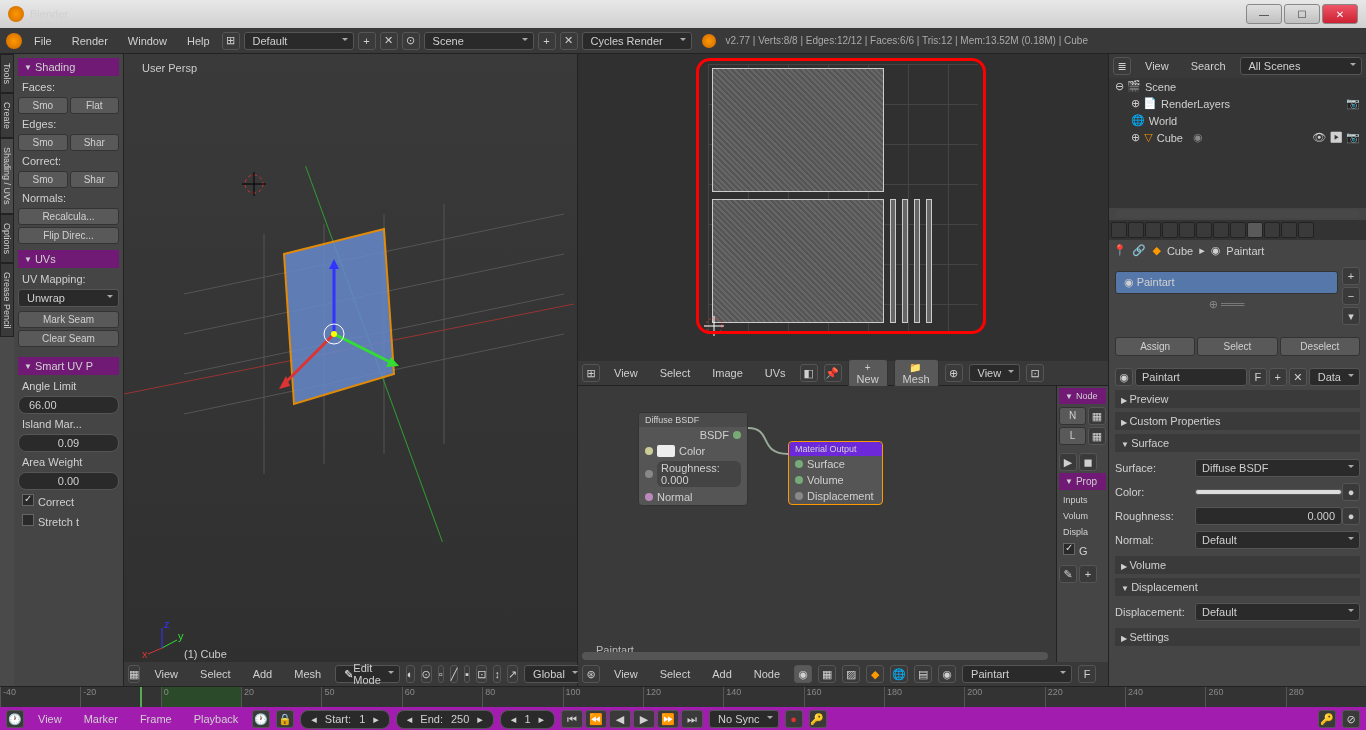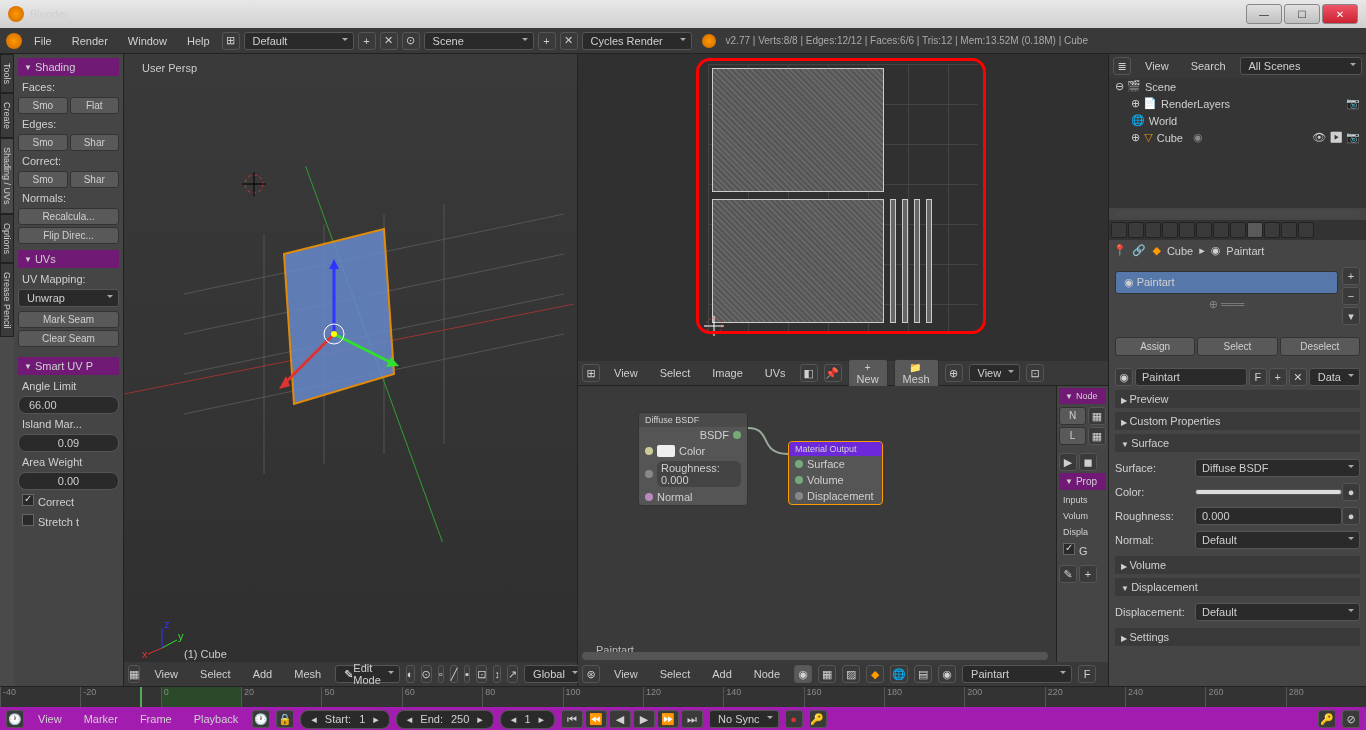--- a/index.html
+++ b/index.html
@@ -458,21 +458,21 @@
             <span>Diffuse BSDF</span>
           </div>
         </div>
       <div class="prop-row">
           <span class="label">Color:</span>
         <div class="value" style="background:#ddd"></div>
           <span class="icon-btn">●</span>
         </div>
       <div class="prop-row">
           <span class="label">Roughness:</span>
-        <div class="value" style="text-align:left">0.000</div>
+        <div class="value" style="text-align:right">0.000</div>
           <span class="icon-btn">●</span>
         </div>
       <div class="prop-row">
           <span class="label">Normal:</span>
         <div class="value dropdown">
             <span>Default</span>
           </div>
         </div>
       <div class="section-hdr">Volume</div>
       <div class="section-hdr open">Displacement</div>

